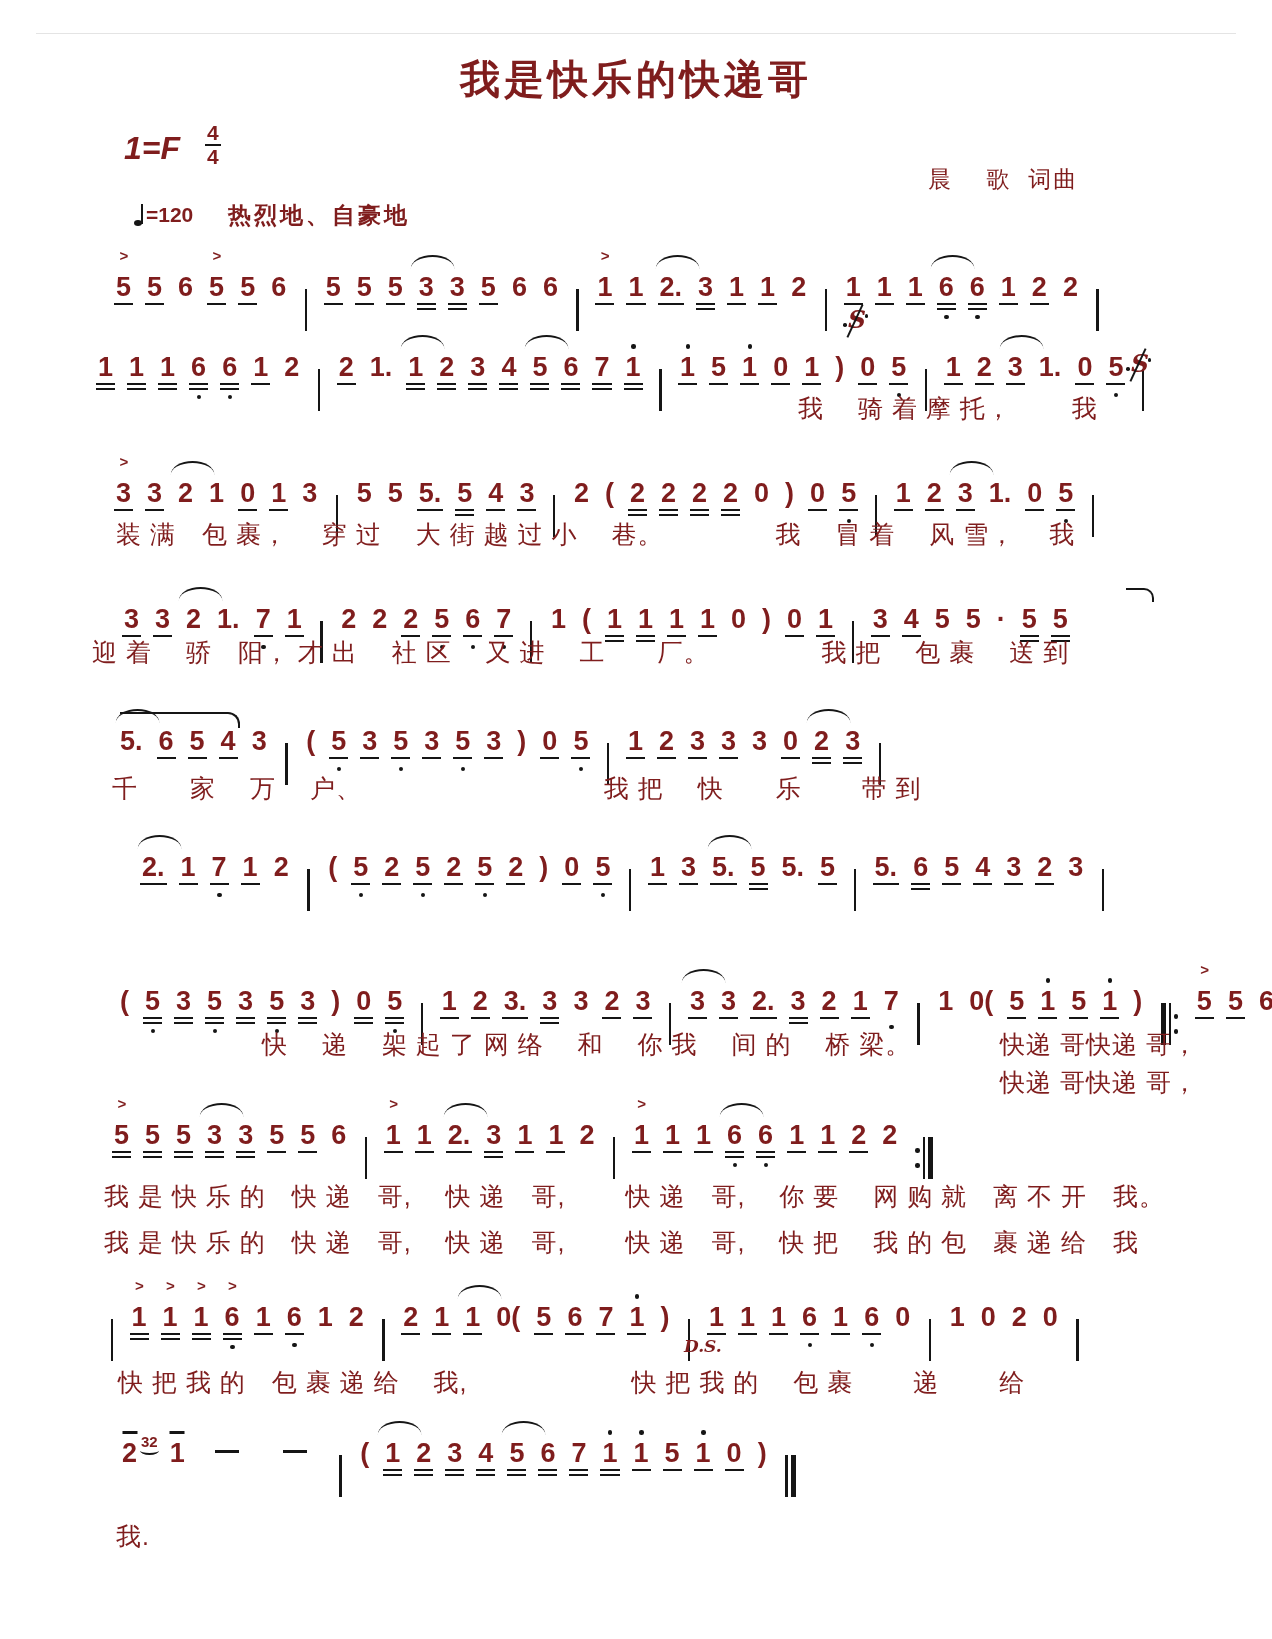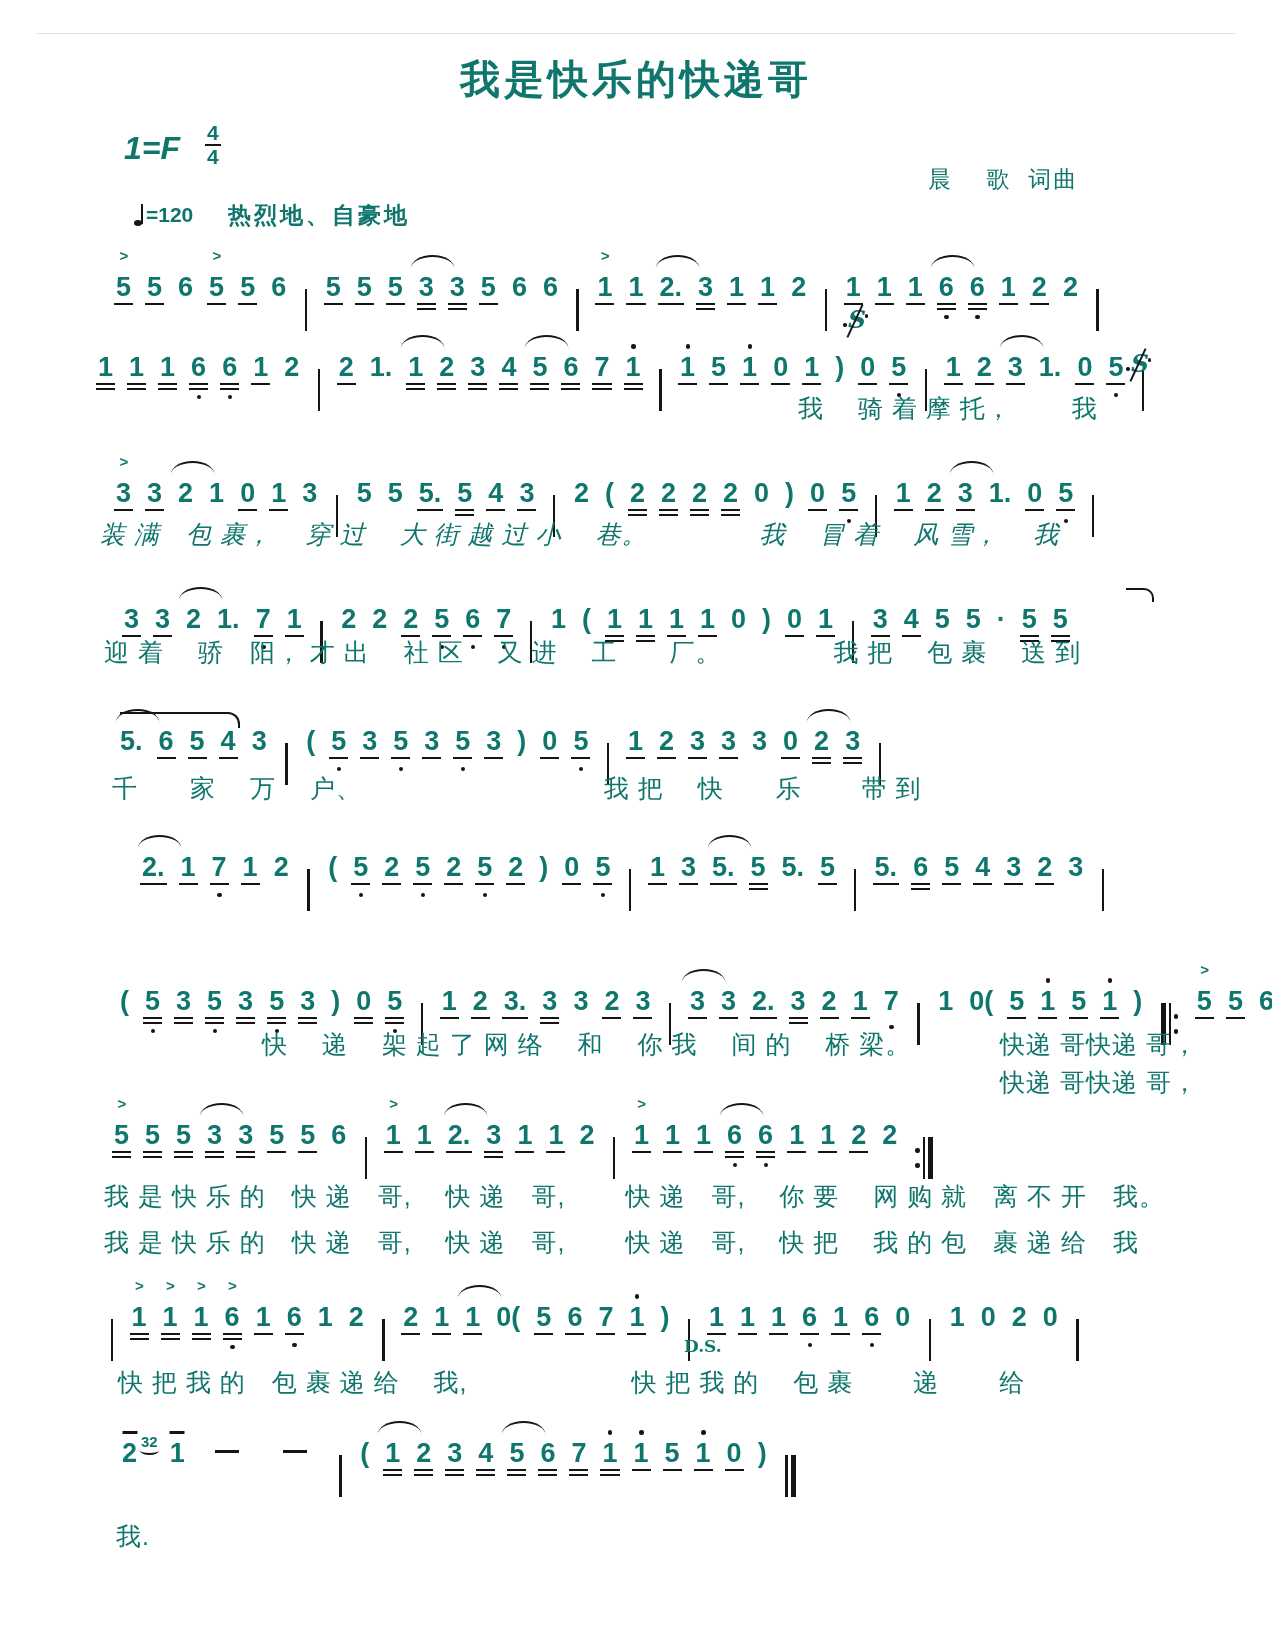--- a/index.html
+++ b/index.html
@@ -1,17 +1,17 @@
 <!DOCTYPE html>
 <html><head>
 <meta charset="utf-8">
 <style>
   html,body{margin:0;padding:0;background:#777;}
   .page{position:relative;width:1272px;height:1639px;margin:0 auto;background:#ffffff;overflow:hidden;
-        font-family:"Liberation Sans","DejaVu Sans",sans-serif;color:#0f766e;}
+        font-family:"Liberation Sans","DejaVu Sans",sans-serif;color:#7f1d1d;}
   .pageline{position:absolute;top:33px;left:36px;right:36px;height:1px;background:#e4e4e4;}
 
   .title{position:absolute;top:52px;left:0;right:0;text-align:center;
          font-size:40px;font-weight:700;letter-spacing:4px;}
   .keysig{position:absolute;top:130px;left:124px;font-size:32px;font-weight:700;font-style:italic;}
   .timesig{position:absolute;top:122px;left:205px;display:inline-flex;flex-direction:column;
            align-items:center;font-size:21px;font-weight:700;line-height:1.05;}
   .timesig .num{border-bottom:2px solid #151515;padding:0 2px;}
   .credit{position:absolute;top:164px;left:928px;font-size:23px;letter-spacing:2px;white-space:pre;}
   .tempo{position:absolute;top:203px;left:134px;font-size:21px;font-weight:700;}
@@ -39,37 +39,37 @@
                border-bottom:2px solid #151515;border-radius:0 0 60% 60%;}
   .bar{display:inline-block;position:relative;margin:0 9px;vertical-align:-7px;}
   .bline{display:inline-block;width:2.5px;height:42px;background:#151515;margin:0 1.5px;vertical-align:top;}
   .bline.thick{width:5px;}
   .bdots{display:inline-block;position:relative;width:7px;height:42px;vertical-align:top;}
   .bdots i{position:absolute;left:1px;width:4.5px;height:4.5px;border-radius:50%;background:#151515;}
   .bdots i.t{top:11px;}.bdots i.b{top:26px;}
 
   .lyric{position:absolute;font-size:25px;letter-spacing:1px;white-space:pre;}
   .ds{position:absolute;font-family:"DejaVu Serif","Liberation Serif",serif;
-      font-weight:700;font-size:17px;}
+      font-style:italic;font-weight:700;font-size:17px;}
 
   .segno{position:absolute;width:20px;height:32px;}
   .segno .s{position:absolute;left:3px;top:0;font-family:"DejaVu Serif","Liberation Serif",serif;
             font-style:italic;font-weight:700;font-size:25px;line-height:1.1;}
   .segno .sl{position:absolute;left:9px;top:-3px;width:2px;height:36px;background:#151515;transform:rotate(25deg);}
   .segno .d1{position:absolute;left:-2px;top:17px;width:3.5px;height:3.5px;border-radius:50%;background:#151515;}
   .segno .d2{position:absolute;right:-3px;top:8px;width:3.5px;height:3.5px;border-radius:50%;background:#151515;}
 
   .tie-out{position:absolute;left:1126px;top:588px;width:26px;height:12px;
            border-top:2.5px solid #151515;border-right:2.5px solid #151515;border-top-right-radius:10px;}
   .tie-in{position:absolute;left:120px;top:712px;width:118px;height:14px;
           border-top:2.5px solid #151515;border-right:2.5px solid #151515;border-top-right-radius:12px;}
 
   
-  .ly2{top:392px;left:798px;}   .ly3{top:518px;left:100px;font-style:italic;}
-  .ly4{top:636px;left:104px;}   .ly5{top:772px;left:112px;}
+  .ly2{top:392px;left:798px;}   .ly3{top:518px;left:116px;}
+  .ly4{top:636px;left:92px;}   .ly5{top:772px;left:112px;}
   .ly6{top:896px;left:100px;}   .ly7a{top:1028px;left:262px;}
   .ly7t1{top:1028px;left:1000px;} .ly7t2{top:1066px;left:1000px;}
   .ly8a{top:1180px;left:104px;} .ly8b{top:1226px;left:104px;}
   .ly9{top:1366px;left:118px;}  .ly10{top:1520px;left:116px;}
   .ds1{top:1336px;left:684px;}
   .sg1{top:306px;left:845px;}   .sg2{top:350px;left:1128px;}
 
   
   .st1{top:272px;left:108px;}  .st2{top:352px;left:90px;}
   .st3{top:478px;left:108px;}  .st4{top:604px;left:116px;}

